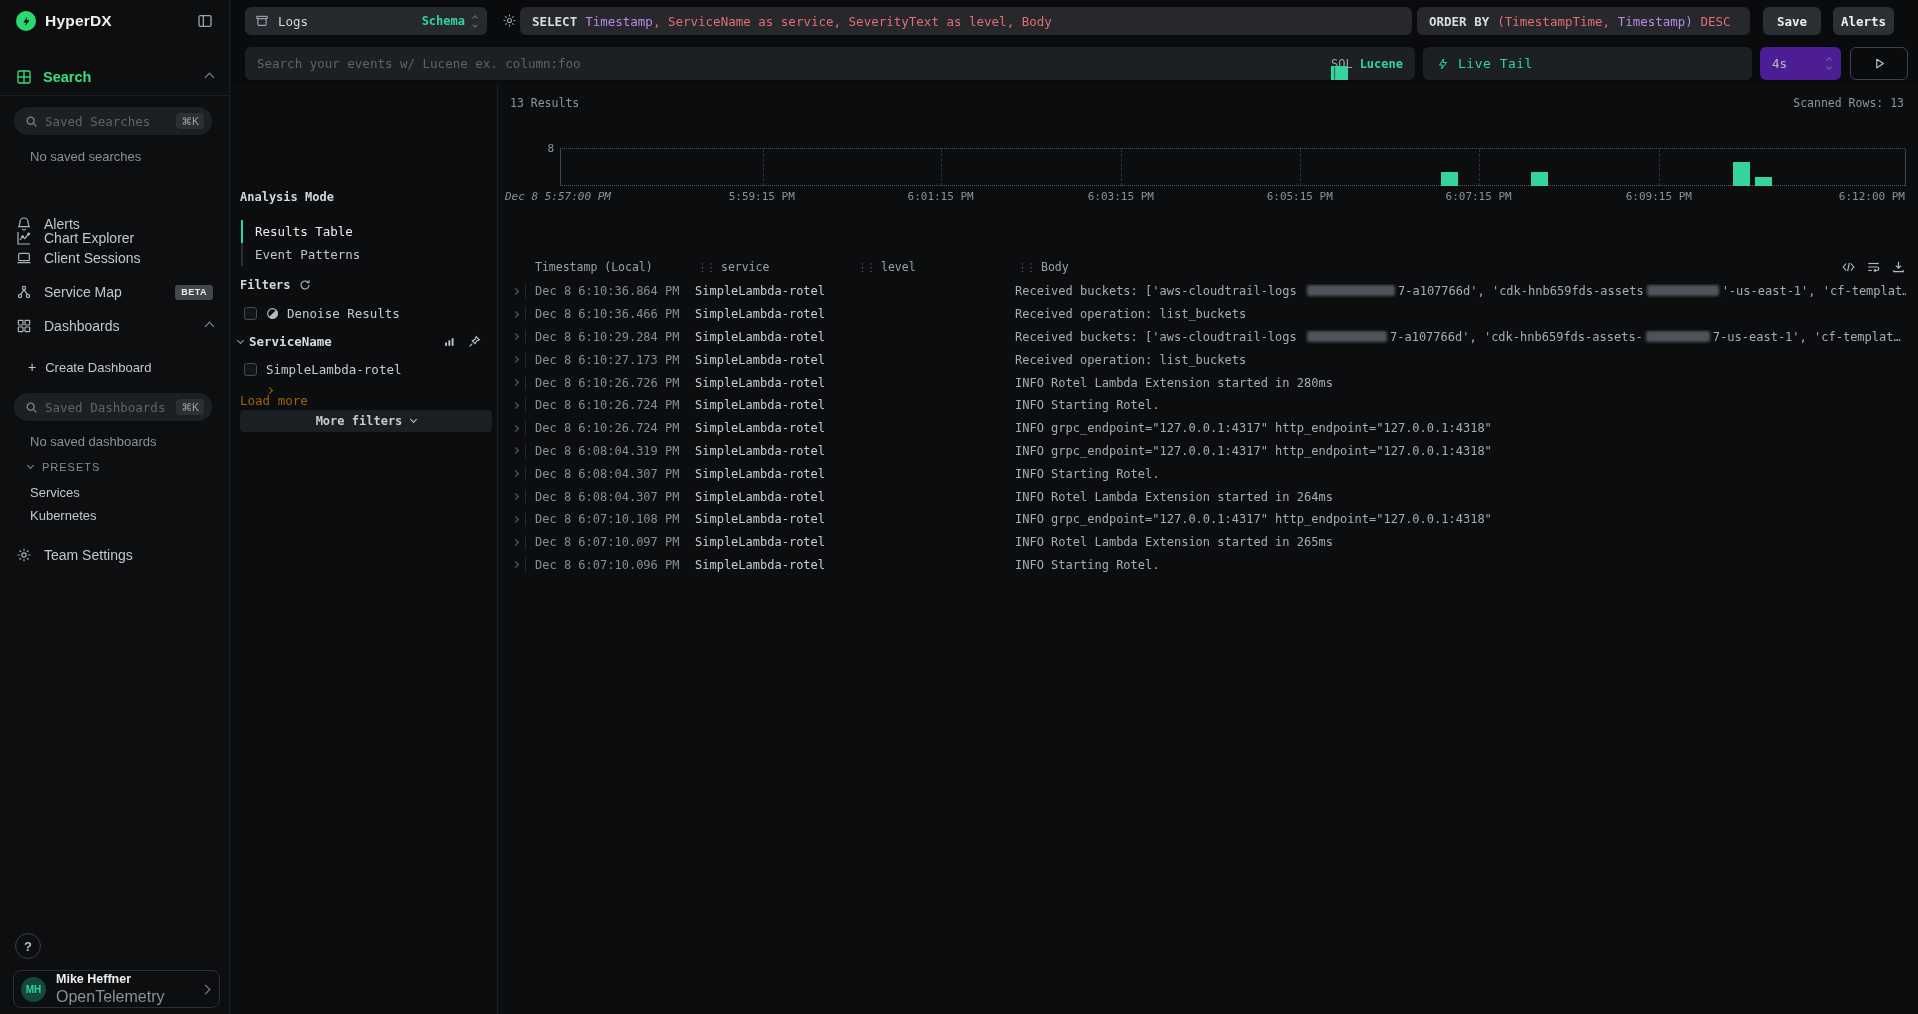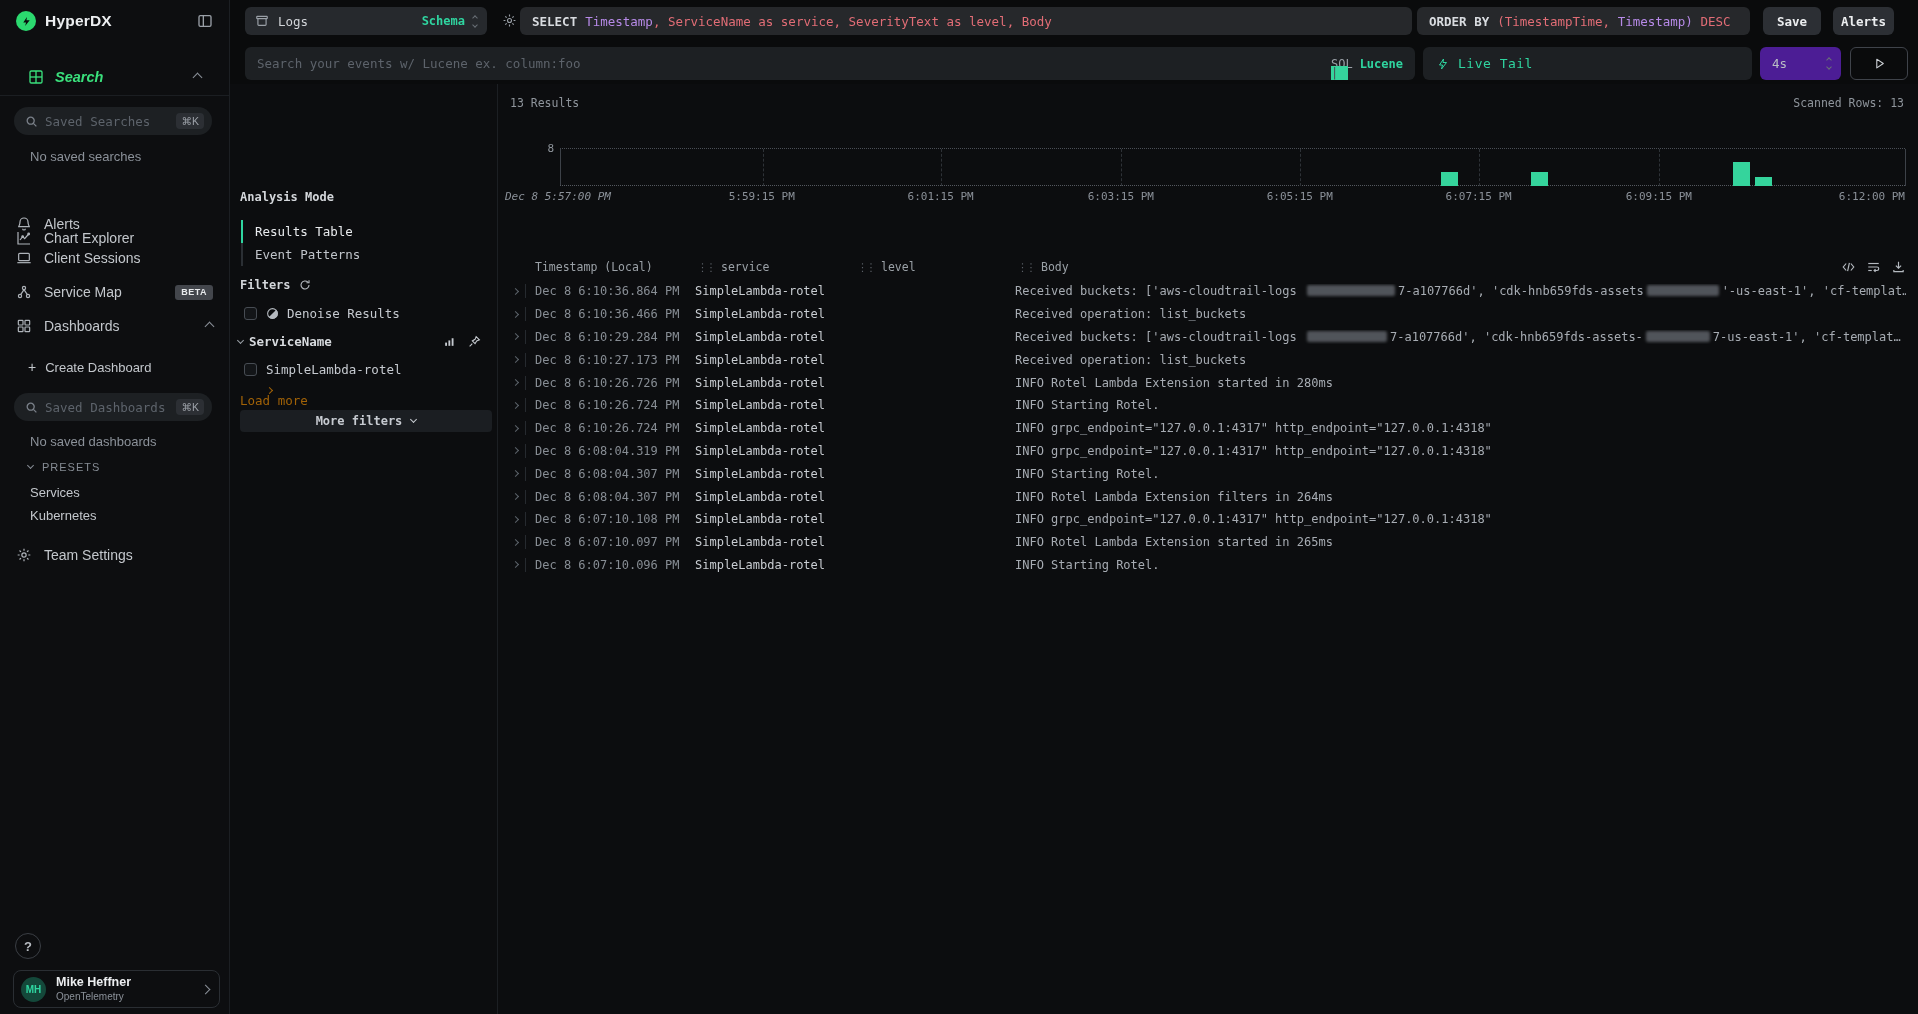--- a/index.html
+++ b/index.html
@@ -28,21 +28,21 @@
 
   
   .sb-head { position:absolute; top:0; left:0; right:0; height:42px; display:flex;
              align-items:center; padding:0 16px; }
   .logo-mark { width:20px; height:20px; border-radius:50%; background:#2bd96f;
                display:flex; align-items:center; justify-content:center; margin-right:9px; }
   .logo-text { color:#eceef0; font-weight:bold; font-size:15.5px; letter-spacing:.2px; }
   .panel-toggle { margin-left:auto; color:#9aa0a7; cursor:pointer; }
 
   .sb-row { position:absolute; left:0; right:0; display:flex; align-items:center; color:#c3c7cc; }
-  .sb-section { padding:0 28px; height:30px;font-style:italic; }
+  .sb-section { padding:0 16px; height:30px; }
   .sb-section .label { font-weight:bold; font-size:14.5px; }
   .sb-div { position:absolute; left:0; right:0; top:95px; border-top:1px solid #1b1e22; }
 
   .pill { position:absolute; left:14px; width:198px; height:28px; border-radius:14px;
           background:#1d2023; display:flex; align-items:center; padding:0 8px 0 11px; }
   .pill input { flex:1; min-width:0; background:transparent; border:none; outline:none;
                 color:#b6bac0; font-size:12.5px; font-family:"DejaVu Sans Mono",monospace; }
   .pill input::placeholder { color:#5d636b; }
   .kbd { background:#2c2f34; color:#9da2a9; border-radius:4px; font-size:10.5px;
          padding:2px 5px; font-family:"Liberation Sans",sans-serif; }
@@ -58,21 +58,21 @@
   .help-circle { position:absolute; left:15px; top:933px; width:26px; height:26px; border-radius:50%;
                  border:1px solid #3a3e44; color:#b8bcc2; display:flex; align-items:center;
                  justify-content:center; font-size:13px; font-weight:bold; cursor:pointer; }
   .user-card { position:absolute; left:13px; top:970px; width:207px; height:38px;
                border:1px solid #2a2e33; border-radius:8px; display:flex; align-items:center;
                padding:0 10px 0 7px; cursor:pointer; }
   .avatar { width:25px; height:25px; border-radius:50%; background:#14483a; color:#2fd5a0;
             font-size:10px; font-weight:bold; display:flex; align-items:center;
             justify-content:center; margin-right:10px; font-family:"Liberation Sans",sans-serif; }
   .user-name { color:#eceef0; font-size:12.5px; font-weight:bold; line-height:1.25; }
-  .user-org  { color:#8b9199; font-size:10px; line-height:1.2; }
+  .user-org  { color:#8b9199; font-size:16px; line-height:1.2; }
   .user-card .chv { margin-left:auto; color:#8b9199; }
 
   
   .box { position:absolute; border-radius:6px; background:#26282c; display:flex; align-items:center; }
   .src-box   { left:15px;  top:7px;  width:242px; height:28px; padding:0 10px; background:#26292d; cursor:pointer;}
   .src-box .label { color:#d2d5d9; font-size:12.5px; margin-left:9px; }
   .schema { margin-left:auto; color:#2fd5a0; font-weight:bold; font-size:12px; }
   .stepper { display:flex; flex-direction:column; gap:3px; margin-left:8px; color:#6a7077; }
   .gear-btn { position:absolute; left:272px; top:13px; color:#9aa0a7; cursor:pointer; }
   .query-box { left:290px; top:7px; width:892px; height:28px; padding:0 12px; background:#26282b; }
@@ -595,21 +595,21 @@
         <span class="c-lvl"></span>
         <span class="c-body">INFO Starting Rotel.</span>
       </div>
       <div class="trow">
         <span class="c-exp">
           <span class="chv sm right"></span>
         </span>
         <span class="c-ts">Dec 8 6:08:04.307 PM</span>
         <span class="c-svc">SimpleLambda-rotel</span>
         <span class="c-lvl"></span>
-        <span class="c-body">INFO Rotel Lambda Extension filters in 264ms</span>
+        <span class="c-body">INFO Rotel Lambda Extension started in 264ms</span>
       </div>
       <div class="trow">
         <span class="c-exp">
           <span class="chv sm right"></span>
         </span>
         <span class="c-ts">Dec 8 6:07:10.108 PM</span>
         <span class="c-svc">SimpleLambda-rotel</span>
         <span class="c-lvl"></span>
         <span class="c-body">INFO grpc_endpoint="127.0.0.1:4317" http_endpoint="127.0.0.1:4318"</span>
       </div>

